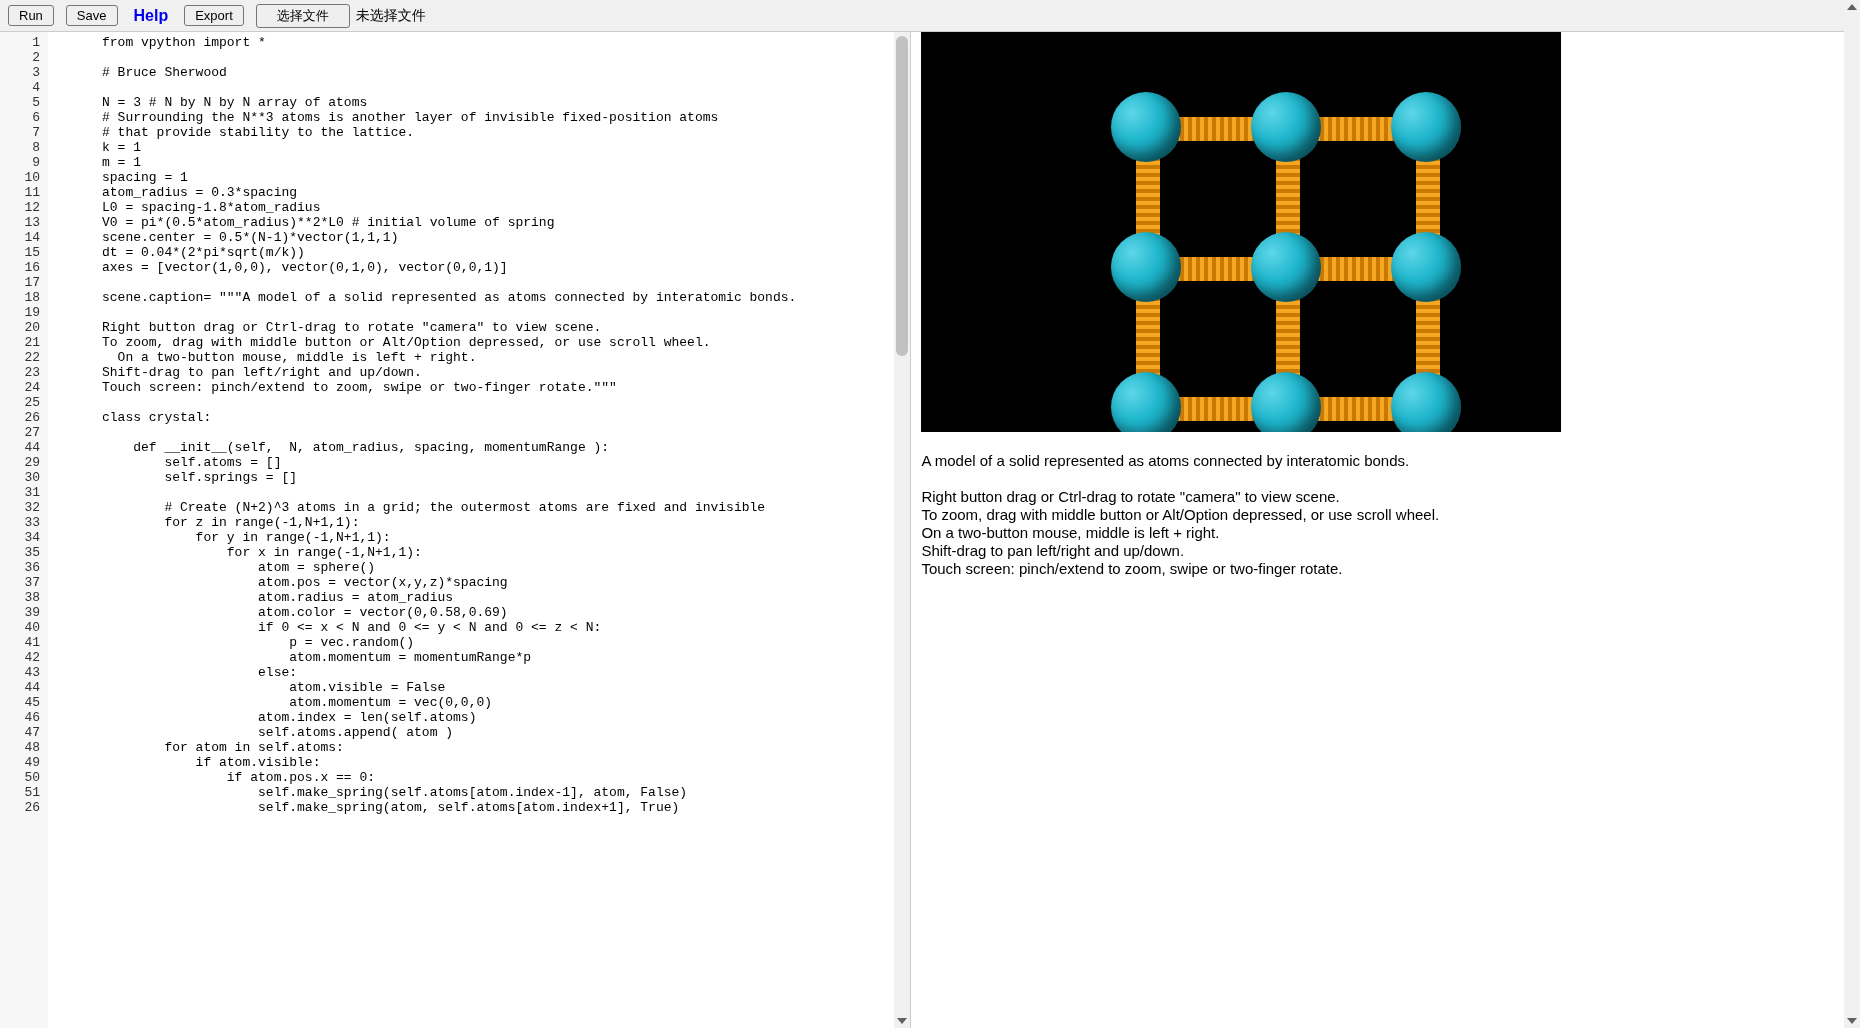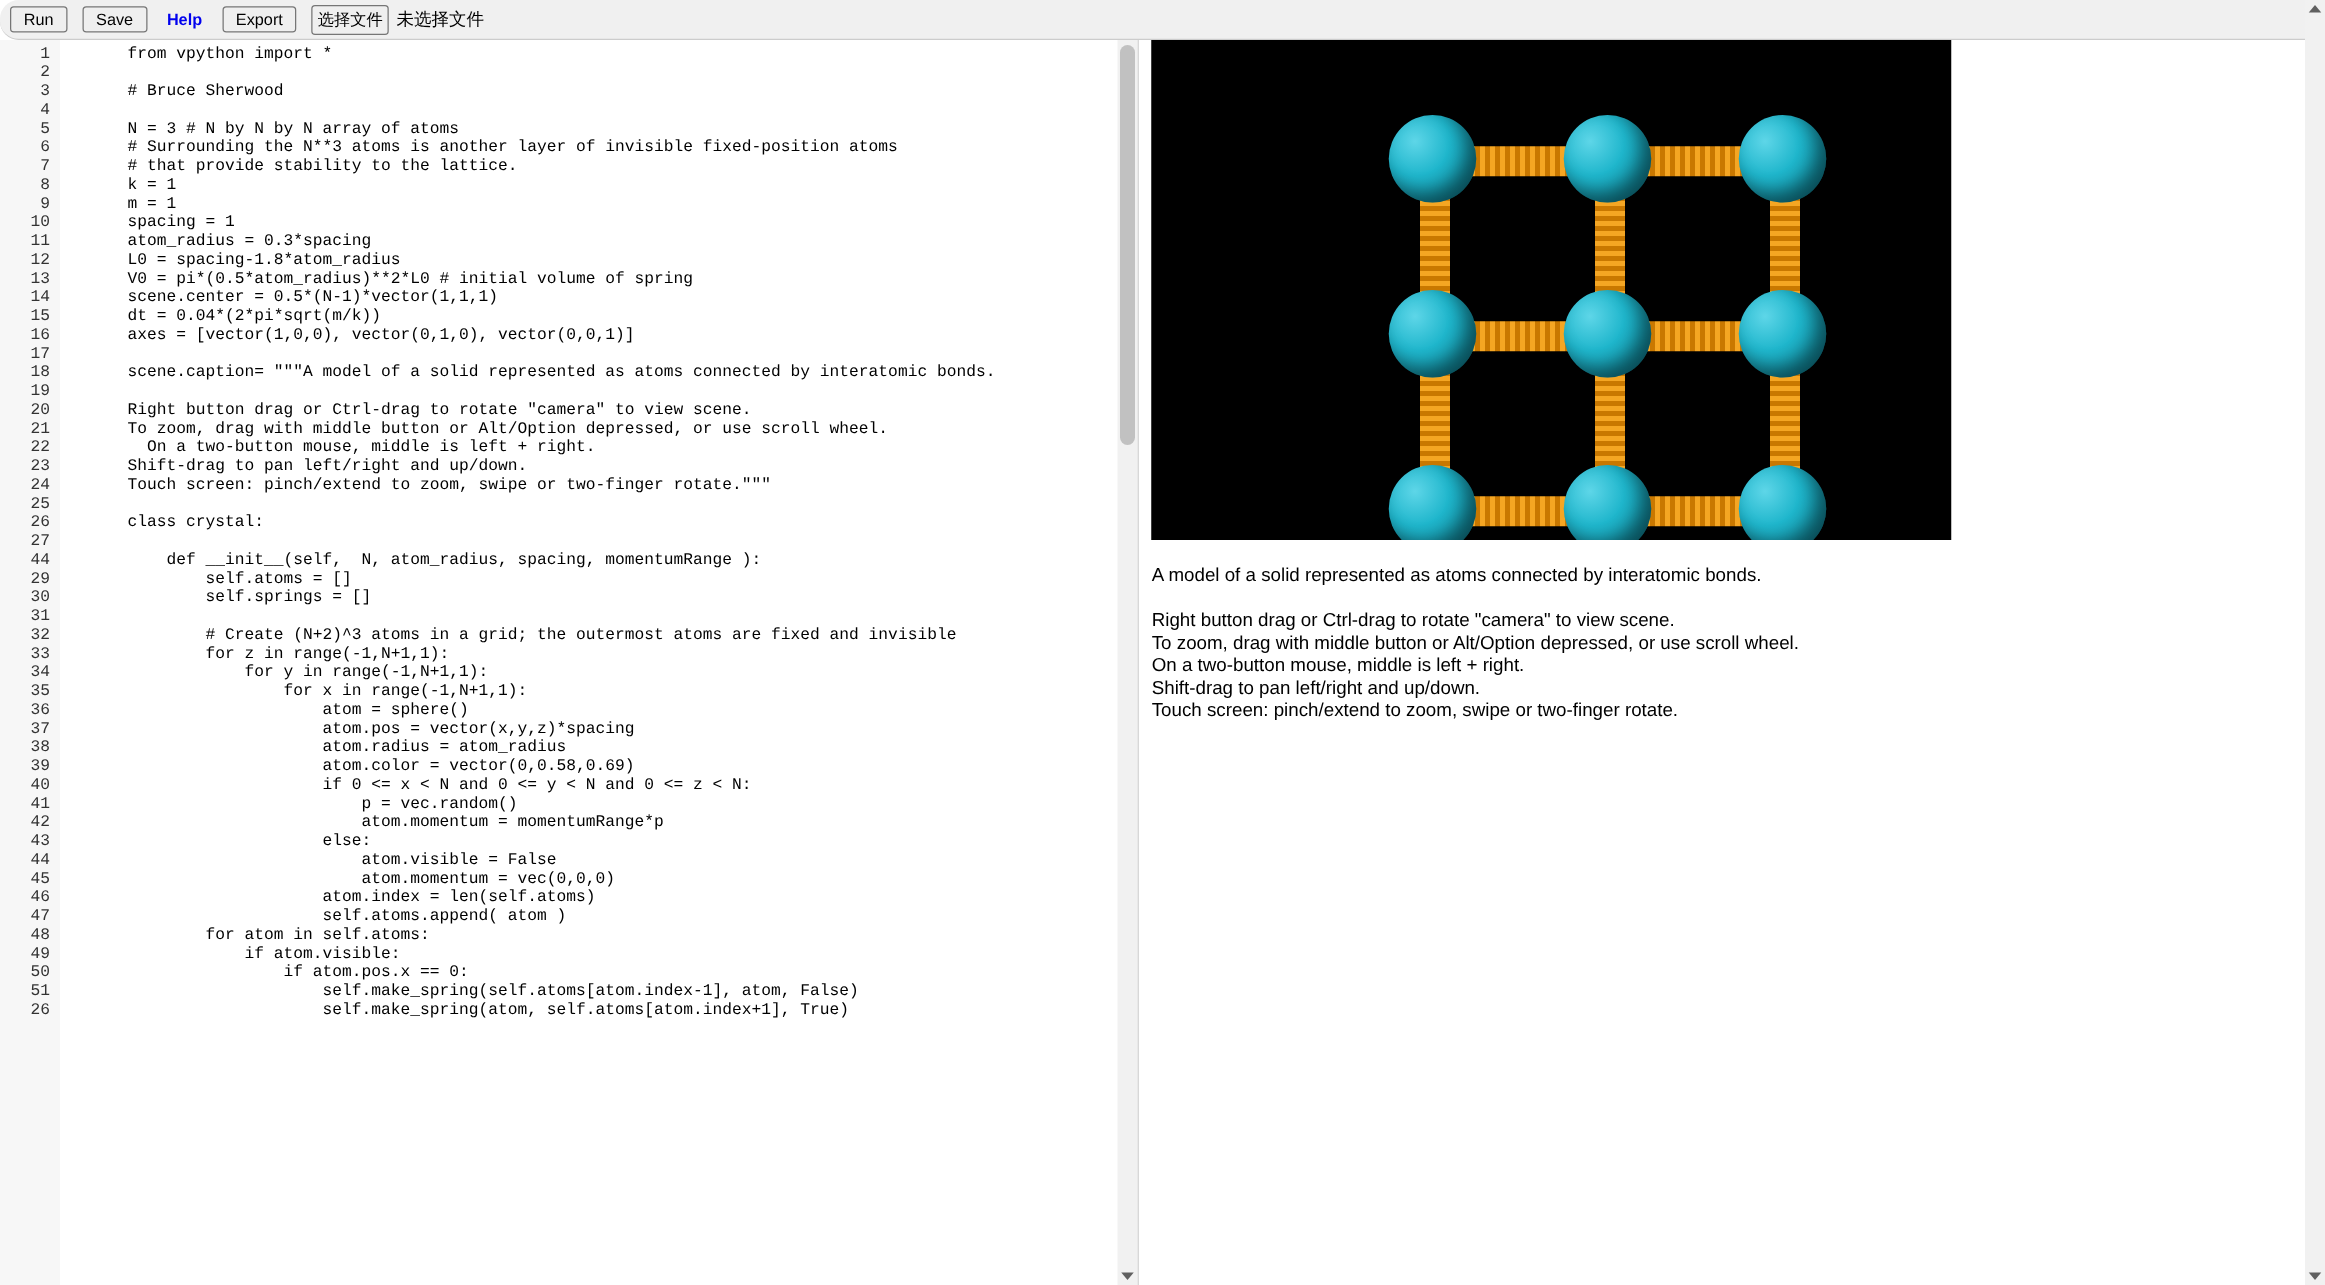--- a/index.html
+++ b/index.html
@@ -11,44 +11,43 @@
       width: 100vw;
     }
     .toolbar {
       background: #f0f0f0;
       padding: 4px 8px;
       display: flex;
       align-items: center;
       gap: 12px;
       border-bottom: 1px solid #ccc;
       height: 32px;
-      border-radius: 15px;
     }
     .toolbar button {
       background: #efefef;
       border: 1px solid #767676;
       border-radius: 3px;
       padding: 2px 10px;
       font-size: 13px;
       font-family: Arial, sans-serif;
       cursor: pointer;
     }
     .help-link {
       color: #0000ee;
       font-weight: bold;
-      font-size: 13px;
+      font-size: 16px;
       cursor: pointer;
       padding: 0 4px;
     }
     .file-input { display: flex; align-items: center; gap: 4px; }
     .file-input button {
       background: #efefef;
       border: 1px solid #767676;
       border-radius: 3px;
-      padding: 2px 4px;
+      padding: 2px 20px;
       font-size: 13px;
       cursor: pointer;
     }
     .file-input span {
       font-size: 14px;
       color: #000;
       margin-left: 2px;
     }
     .main-content {
       display: flex;

